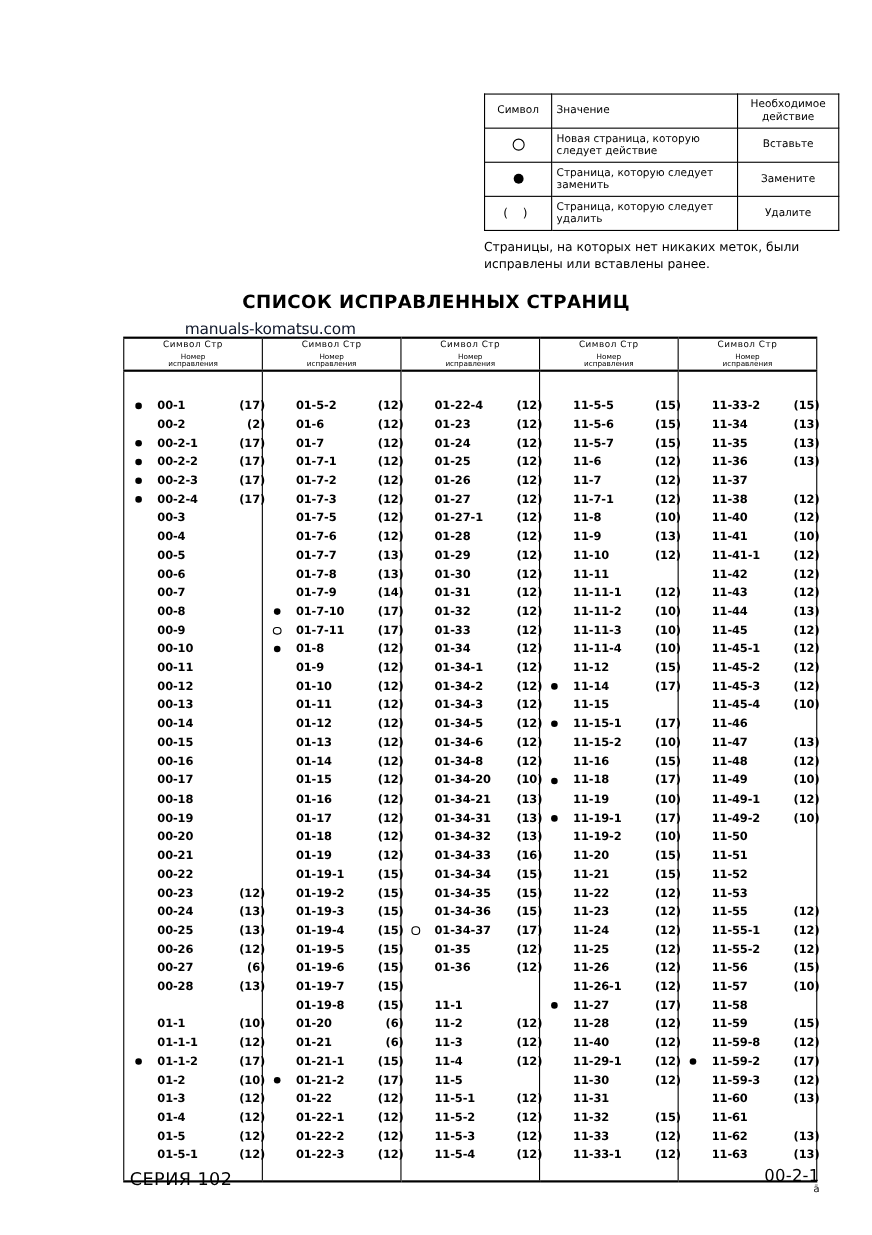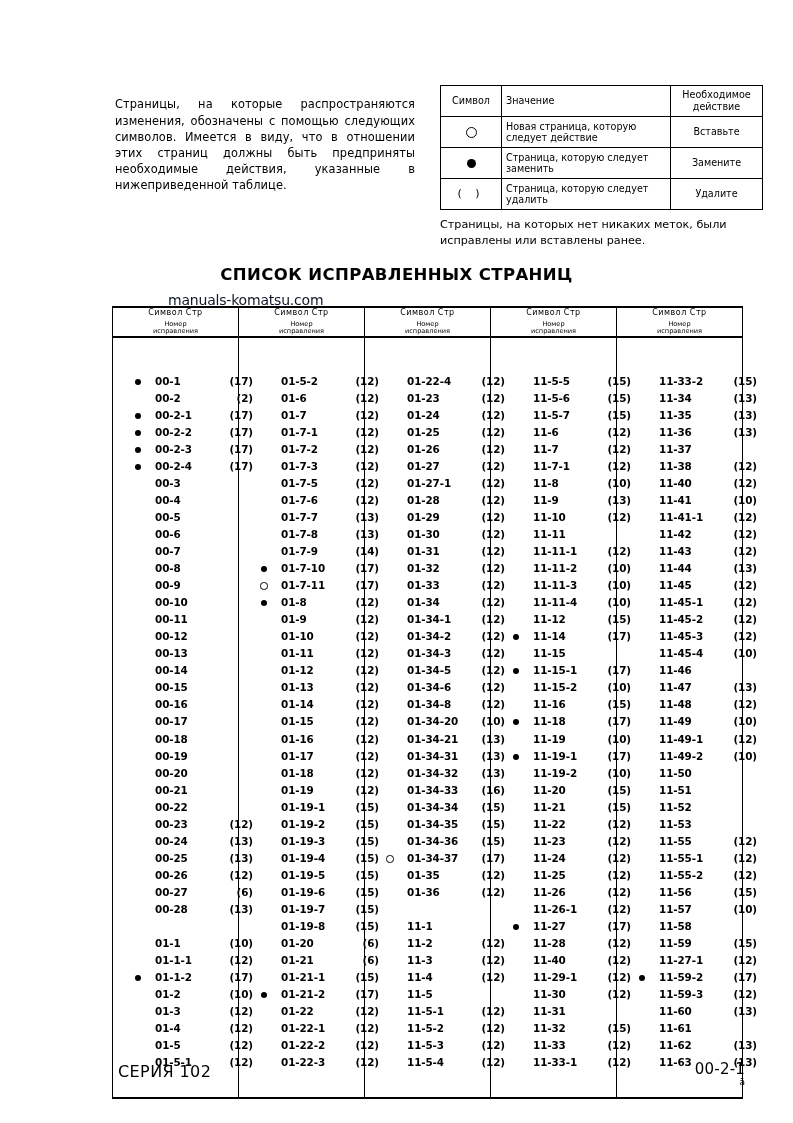--- a/index.html
+++ b/index.html
@@ -89,21 +89,21 @@
     border-left:1px solid #000;
     border-right:1px solid #000;
     padding:0;height:28px;vertical-align:middle;
   }
   .list-table > thead > tr > th:first-child{border-left:1.6px solid #000;}
   .list-table > thead > tr > th:last-child{border-right:1.6px solid #000;}
   .list-table > tbody > tr > td{
     border-left:1px solid #000;
     border-right:1px solid #000;
     border-bottom:2.2px solid #000;
-    padding:12px;vertical-align:top;
+    padding:0;vertical-align:top;
   }
   .list-table > tbody > tr > td:first-child{border-left:1.6px solid #000;}
   .list-table > tbody > tr > td:last-child{border-right:1.6px solid #000;}
 
   .hd{
     display:flex;align-items:center;justify-content:space-between;
     padding:0 4px;height:28px;flex-direction:column;
   }
   .hd-l{font-size:8px;font-weight:normal;letter-spacing:.5px;white-space:nowrap;}
   .hd-r{font-size:6.6px;font-weight:normal;line-height:7.6px;text-align:center;white-space:nowrap;}
@@ -134,21 +134,20 @@
     text-align:right;
   }
   .footer-right .fr-num{font-size:15px;letter-spacing:.2px;}
   .footer-right .fr-sub{font-size:9px;margin-top:-1px;}
 </style>
 </head>
 <body>
 
 <div class="page">
 
-  <p class="intro">Страницы, на которые распространяются изменения, обозначены с помощью следующих символов. Имеется в виду, что в отношении этих страниц должны быть предприняты необходимые действия, указанные в нижеприведенной таблице.</p>
 
   <table class="legend">
     <thead>
       <tr>
         <td class="c-sym">Символ</td>
         <td class="c-mean">Значение</td>
         <td class="c-act">Необходимое действие</td>
       </tr>
     </thead>
     <tbody>
@@ -1245,21 +1244,21 @@
                   <span class="pg">11-58</span>
                   <span class="rev"></span>
                 </div>
                 <div class="row">
                   <span class="sym"></span>
                   <span class="pg">11-59</span>
                   <span class="rev">(15)</span>
                 </div>
                 <div class="row">
                   <span class="sym"></span>
-                  <span class="pg">11-27-1</span>
+                  <span class="pg">11-59-8</span>
                   <span class="rev">(12)</span>
                 </div>
                 <div class="row">
                   <span class="sym"><span class="dot-f"></span></span>
                   <span class="pg">11-59-2</span>
                   <span class="rev">(17)</span>
                 </div>
                 <div class="row">
                   <span class="sym"></span>
                   <span class="pg">11-59-3</span>

